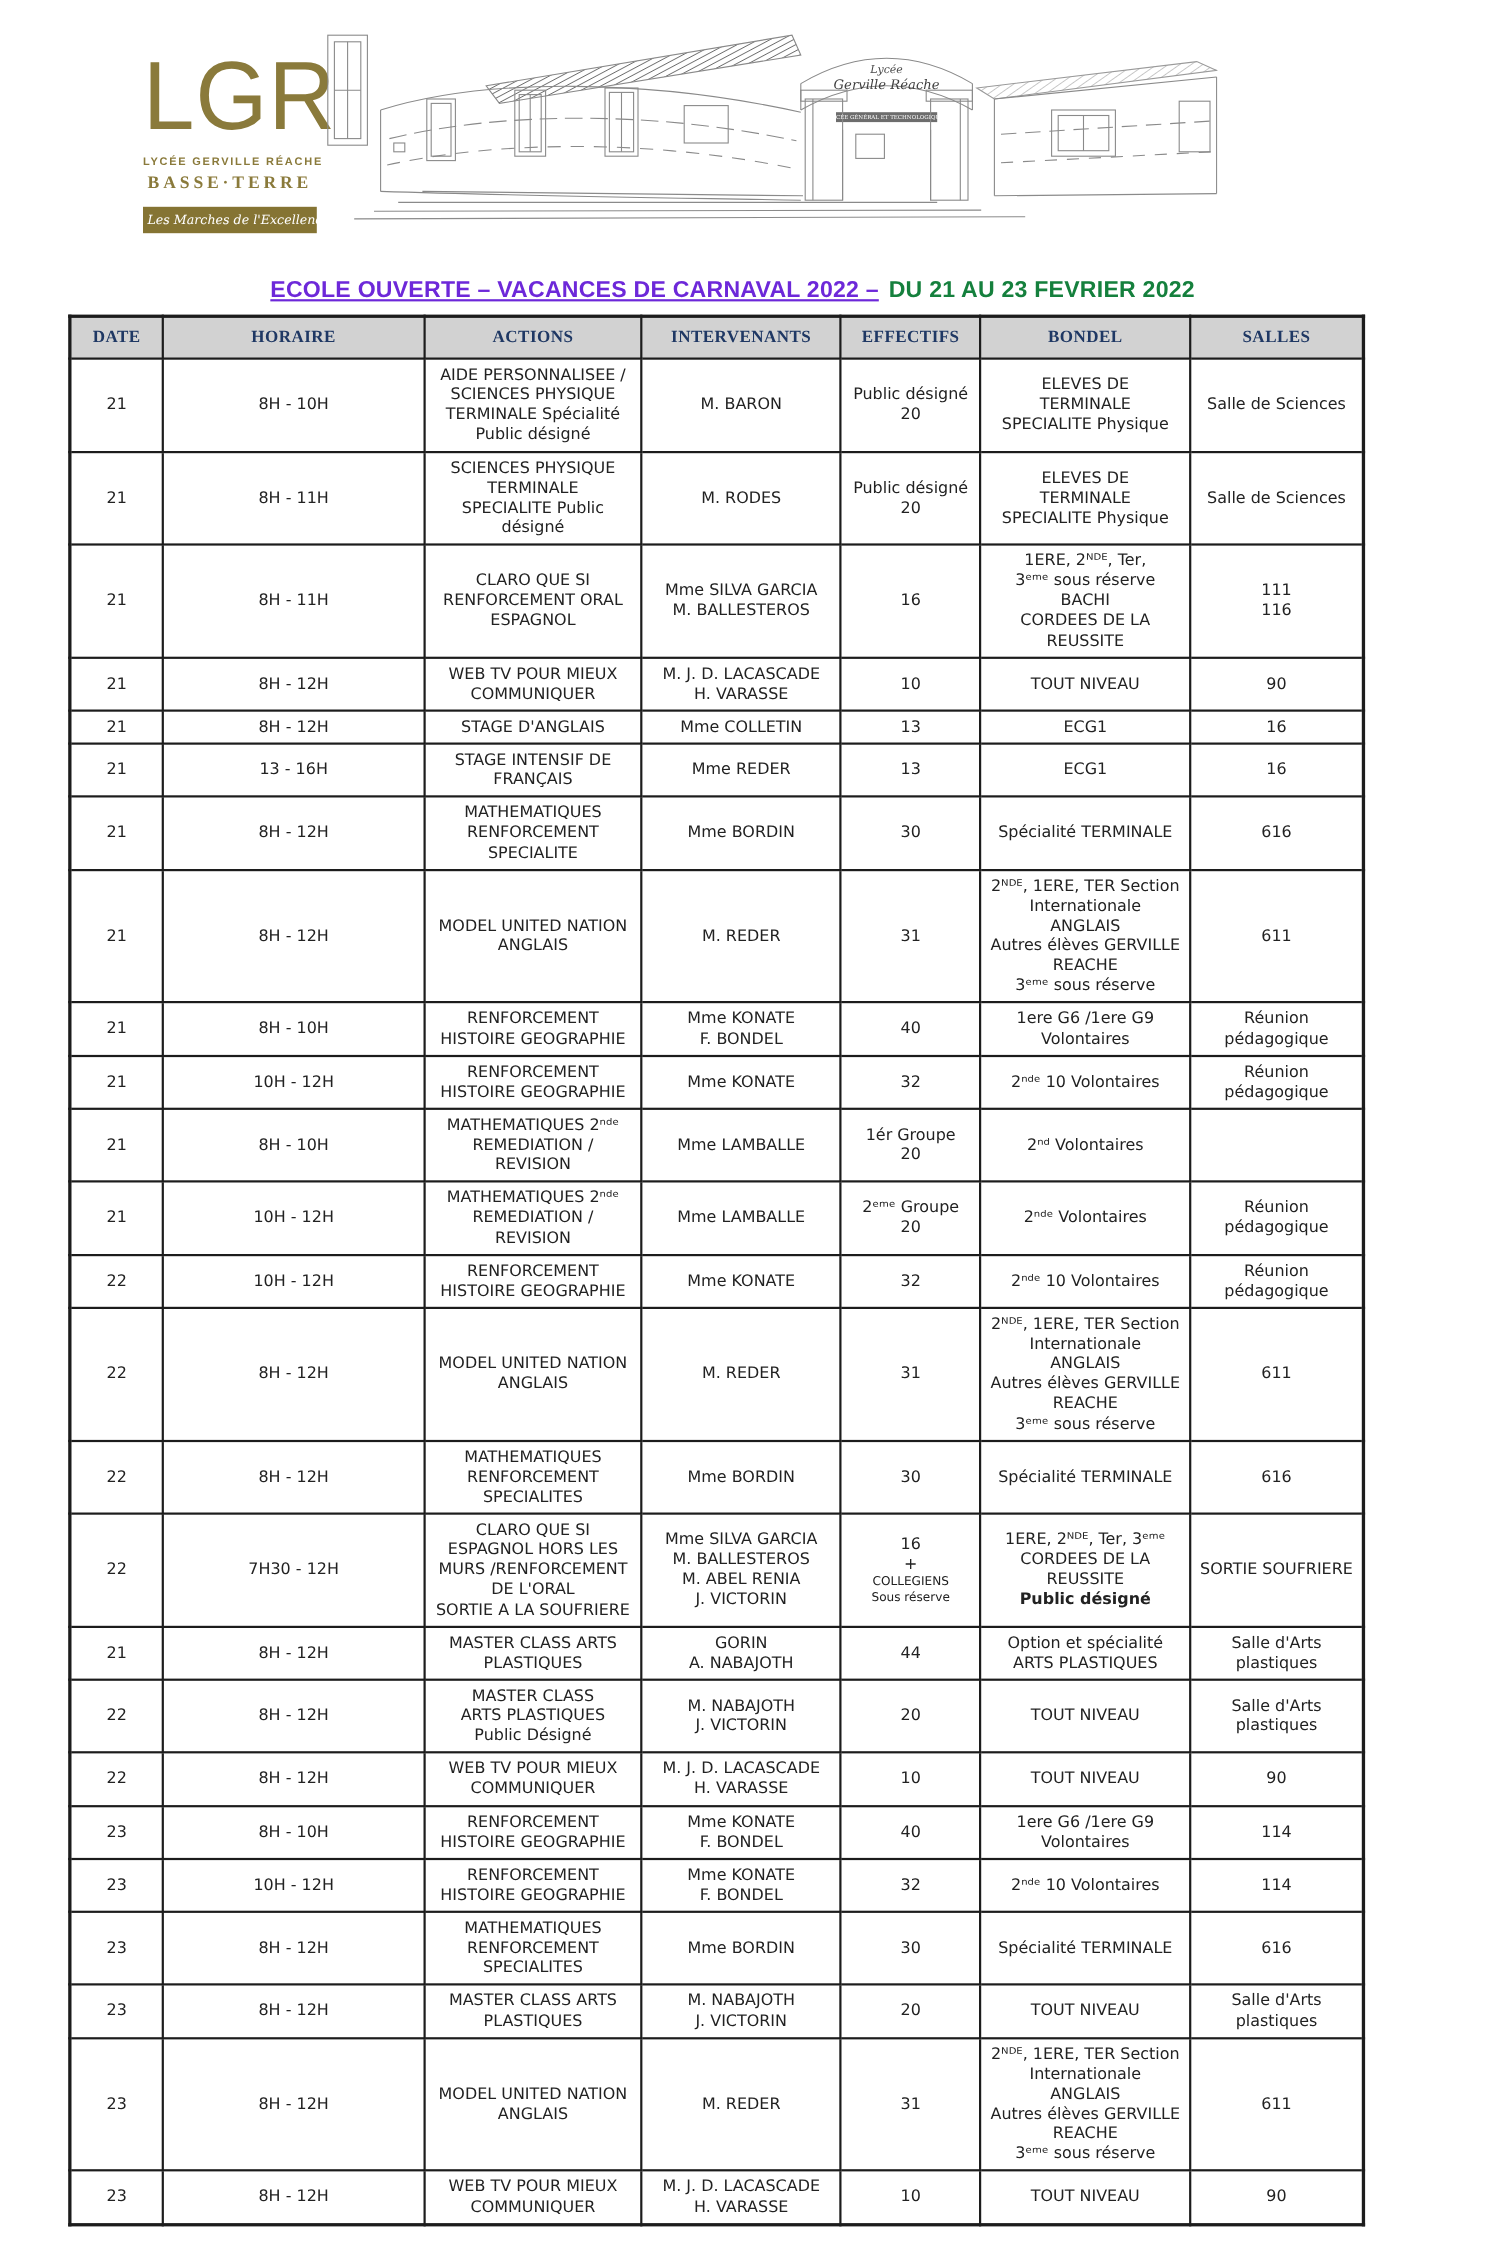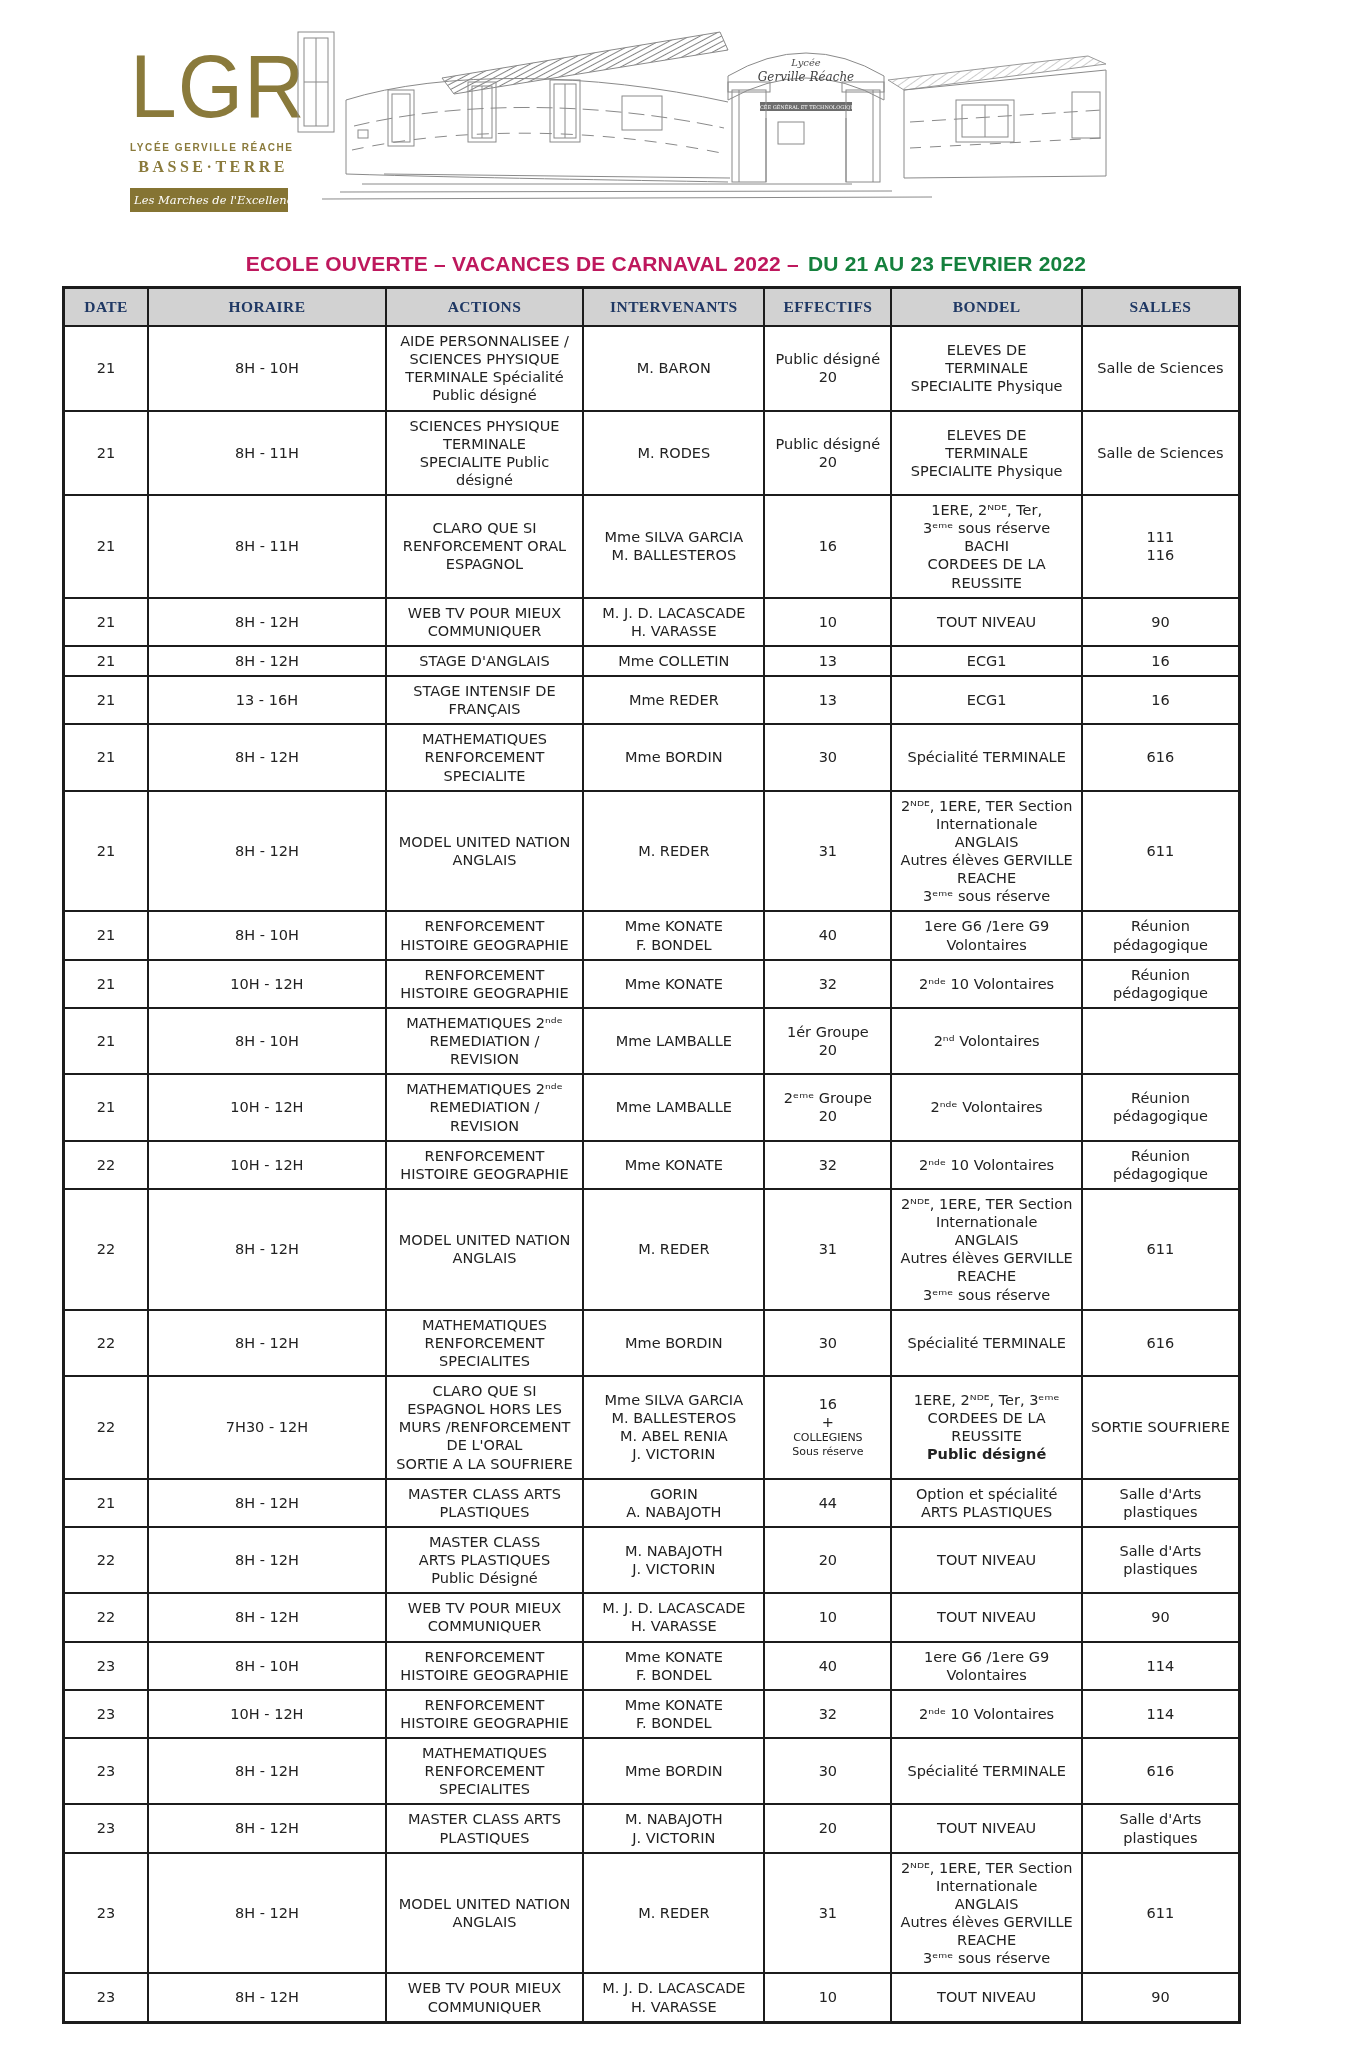--- a/index.html
+++ b/index.html
@@ -8,21 +8,21 @@
     width:1367px;
     height:2048px;
     background:#ffffff;
     overflow:hidden;
     font-family:"DejaVu Sans", sans-serif;
   }
   
   .letterhead{position:relative;height:248px;}
   .logo-block{
     position:absolute;left:130px;top:48px;width:158px;
-    text-align:right;color:#8a7a3b;
+    text-align:center;color:#8a7a3b;
   }
   .logo-acronym{
     font-family:"Liberation Sans", sans-serif;
     font-size:84px;line-height:.95;font-weight:400;
     letter-spacing:1px;transform:scaleY(1.05);
   }
   .logo-line1{
     margin-top:14px;font-family:"Liberation Sans", sans-serif;
     font-size:10px;letter-spacing:1.6px;font-weight:bold;white-space:nowrap;
   }
@@ -36,21 +36,21 @@
     font-size:11.5px;padding:5px 4px;white-space:nowrap;
   }
   .drawing-svg{position:absolute;left:292px;top:26px;}
   .drawing-svg text{font-family:"DejaVu Serif", serif;}
   
   .doc-title{
     width:1208px;margin:4px 0 10px 62px;text-align:center;
     font-family:"Liberation Sans", sans-serif;
     font-size:21px;font-weight:bold;letter-spacing:.2px;
   }
-  .t-red{color:#be185d;}
+  .t-red{color:#6d28d9;text-decoration:underline;}
   .t-blue{color:#15803d;margin-left:9px;}
   
   table.schedule{
     width:1179px;margin-left:62px;
     border-collapse:collapse;
     border:3px solid #1c1c1c;
     table-layout:fixed;
   }
   table.schedule th{
     background:#d2d2d2;color:#1f3864;

